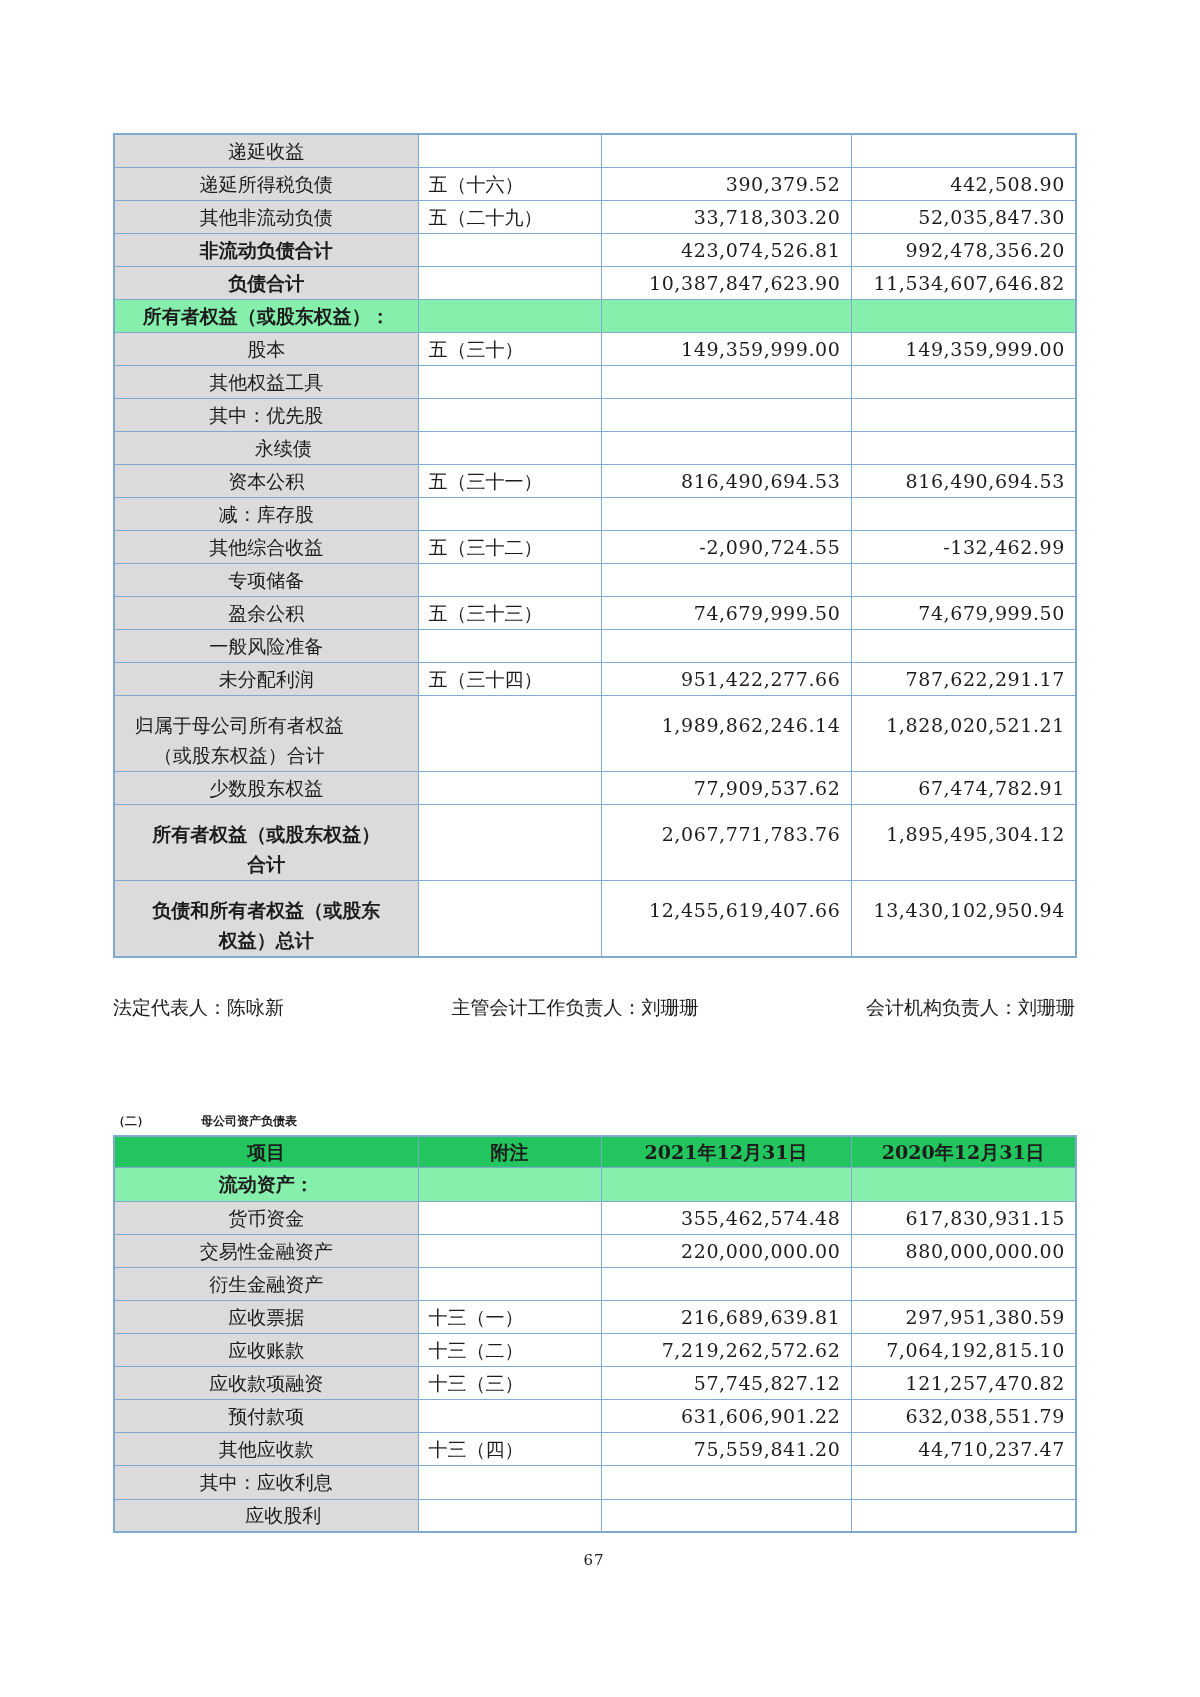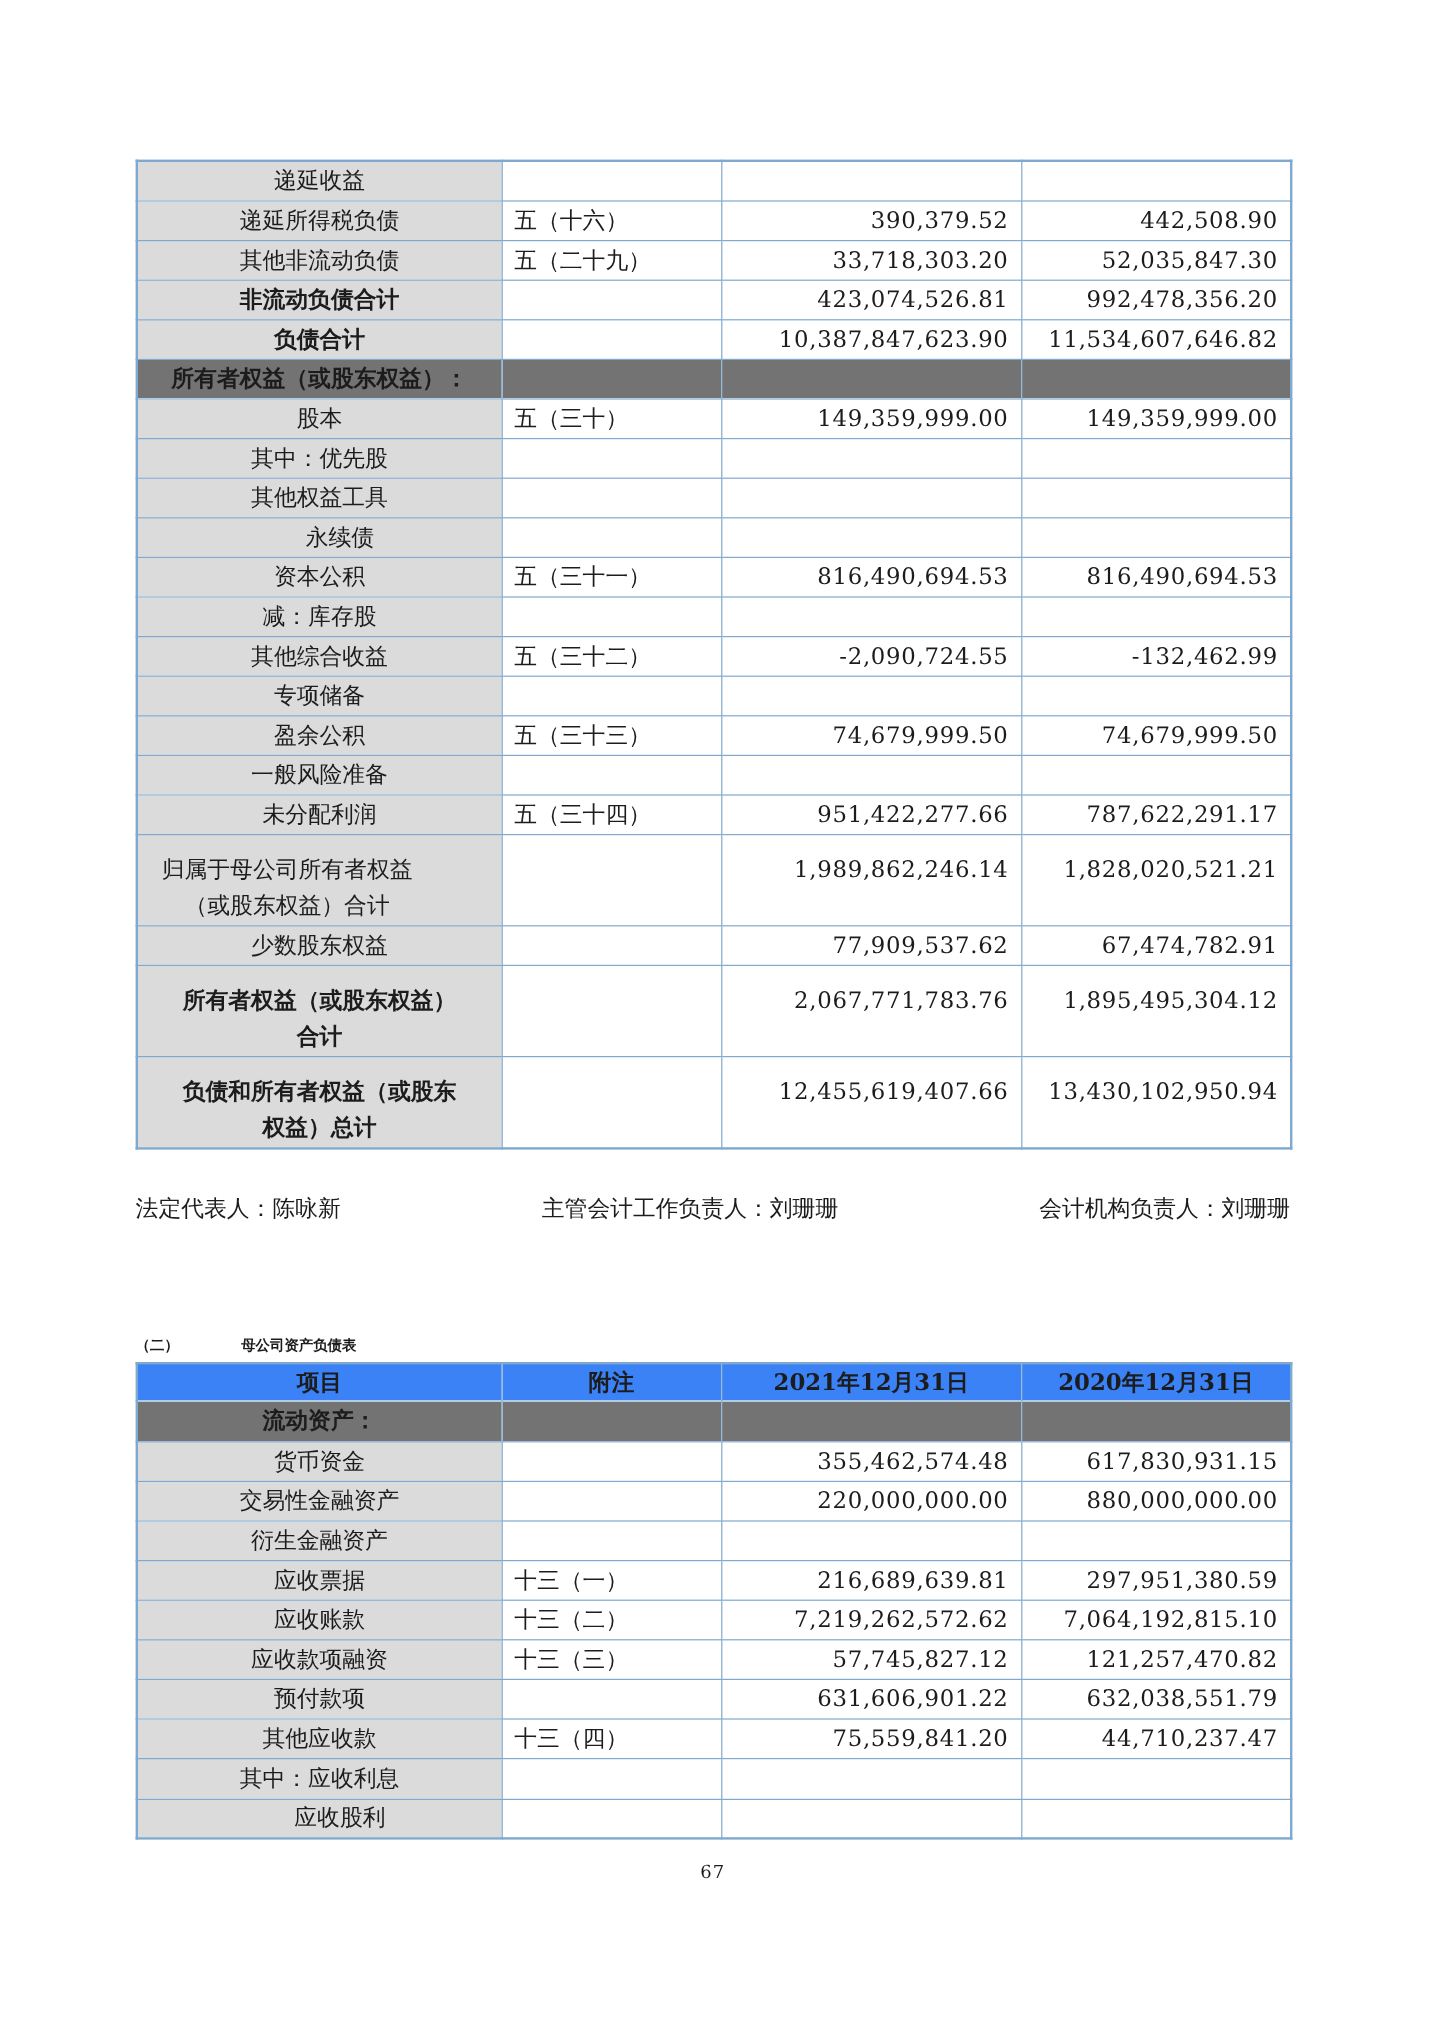--- a/index.html
+++ b/index.html
@@ -27,32 +27,32 @@
     height:33px;
     box-sizing:border-box;
     vertical-align:middle;
     overflow:hidden;
     font-weight:normal;
   }
   td.lb { background:#dbdbdb; text-align:center; }
   td.nt { }
   td.vl { text-align:right; letter-spacing:0.6px; }
 
-  tr.section td { background:#737373; }
+  tr.section td { background:#86efac; }
   tr.section td.lb { font-weight:bold; }
 
   tr.total td.lb { font-weight:bold; text-align:center; }
 
   tr.two td { height:66px; vertical-align:top; padding-top:14px; padding-bottom:1px; }
   tr.two:not(.total) td.lb { padding-right:64px; }
   tr.total.two td.lb { padding-left:28px; padding-right:28px; }
 
   tr.indent td.lb { padding-left:44px; }
 
-  table.fin th { background:#3b82f6; font-weight:bold; text-align:center; height:31px; }
+  table.fin th { background:#22c55e; font-weight:bold; text-align:center; height:31px; }
   tr.hsec td { height:34px; }
 
   .sigline {
     display:flex; justify-content:space-between;
     margin-top:36px;
     font-size:19px; line-height:26px;
     width:962px;
   }
   .heading { margin-top:88px; font-size:12px; font-weight:bold; line-height:27px; }
   .heading .idx { display:inline-block; margin-right:52px; }
@@ -109,27 +109,27 @@
           <td class="vl"></td>
           <td class="vl"></td>
         </tr>
         <tr>
           <td class="lb">股本</td>
           <td class="nt">五（三十）</td>
           <td class="vl">149,359,999.00</td>
           <td class="vl">149,359,999.00</td>
         </tr>
         <tr>
+          <td class="lb">其他权益工具</td>
+          <td class="nt"></td>
+          <td class="vl"></td>
+          <td class="vl"></td>
+        </tr>
+        <tr>
           <td class="lb">其中：优先股</td>
-          <td class="nt"></td>
-          <td class="vl"></td>
-          <td class="vl"></td>
-        </tr>
-        <tr>
-          <td class="lb">其他权益工具</td>
           <td class="nt"></td>
           <td class="vl"></td>
           <td class="vl"></td>
         </tr>
         <tr class="indent">
           <td class="lb">永续债</td>
           <td class="nt"></td>
           <td class="vl"></td>
           <td class="vl"></td>
         </tr>

